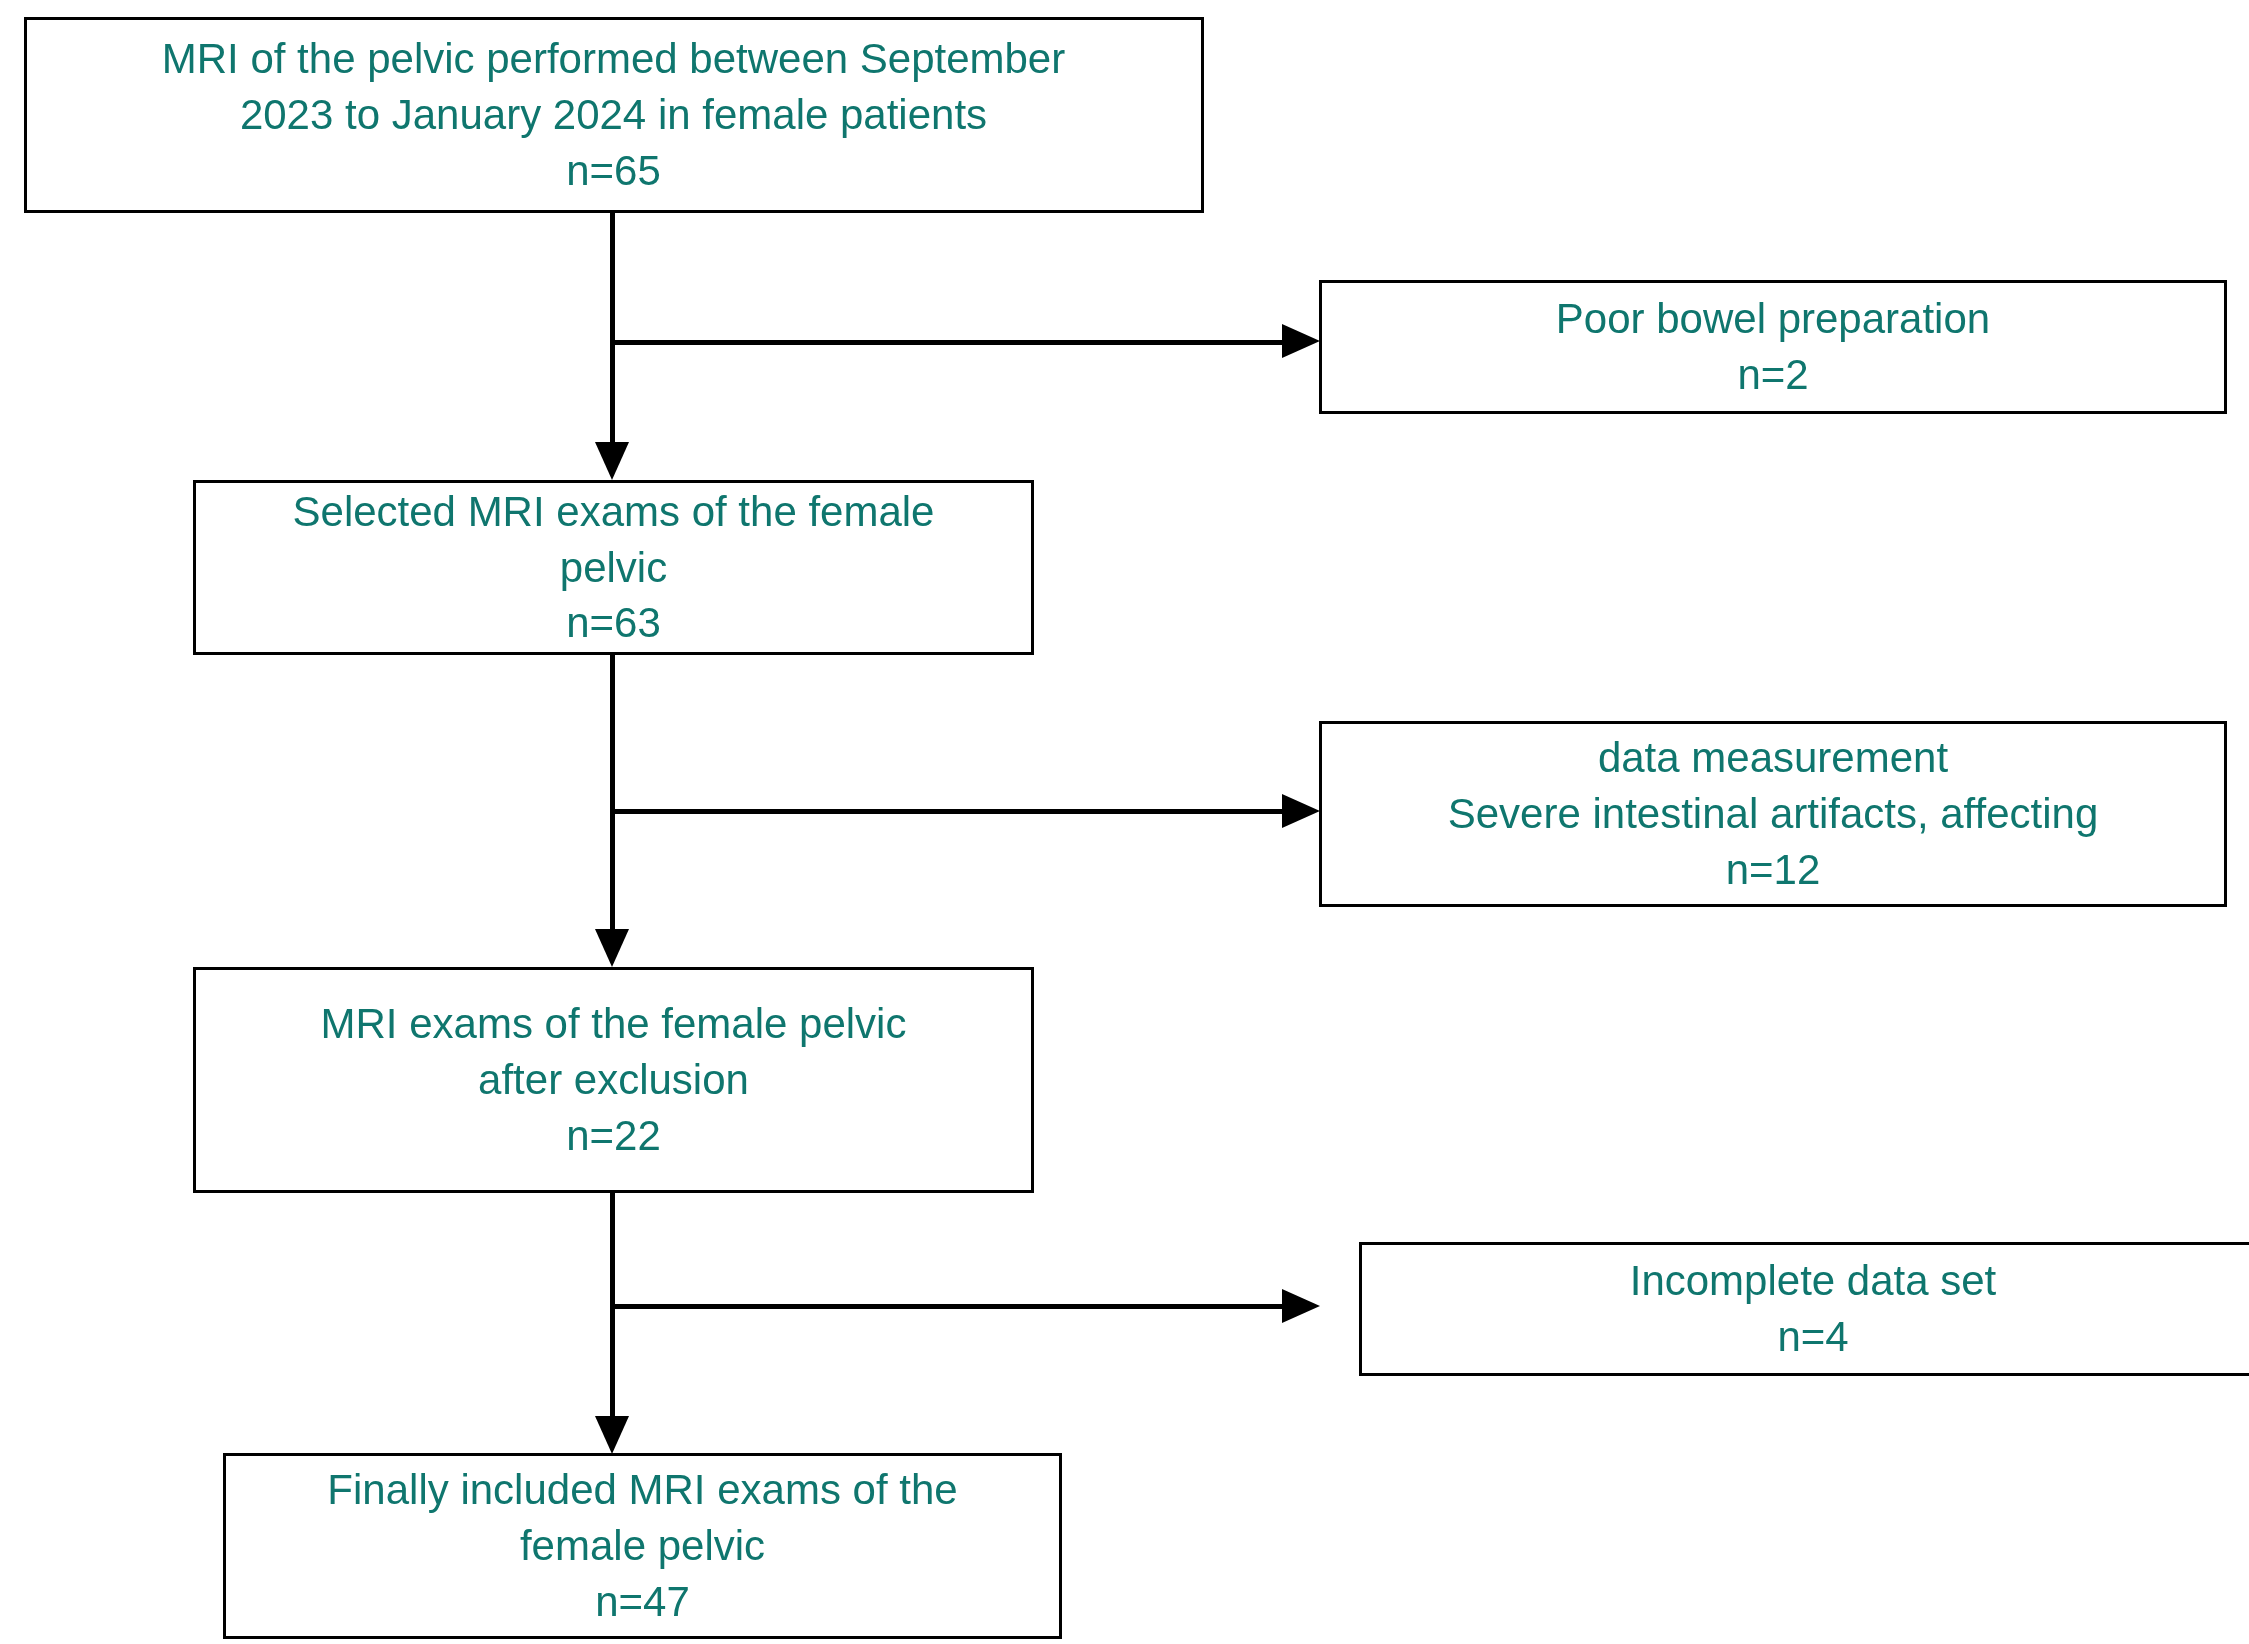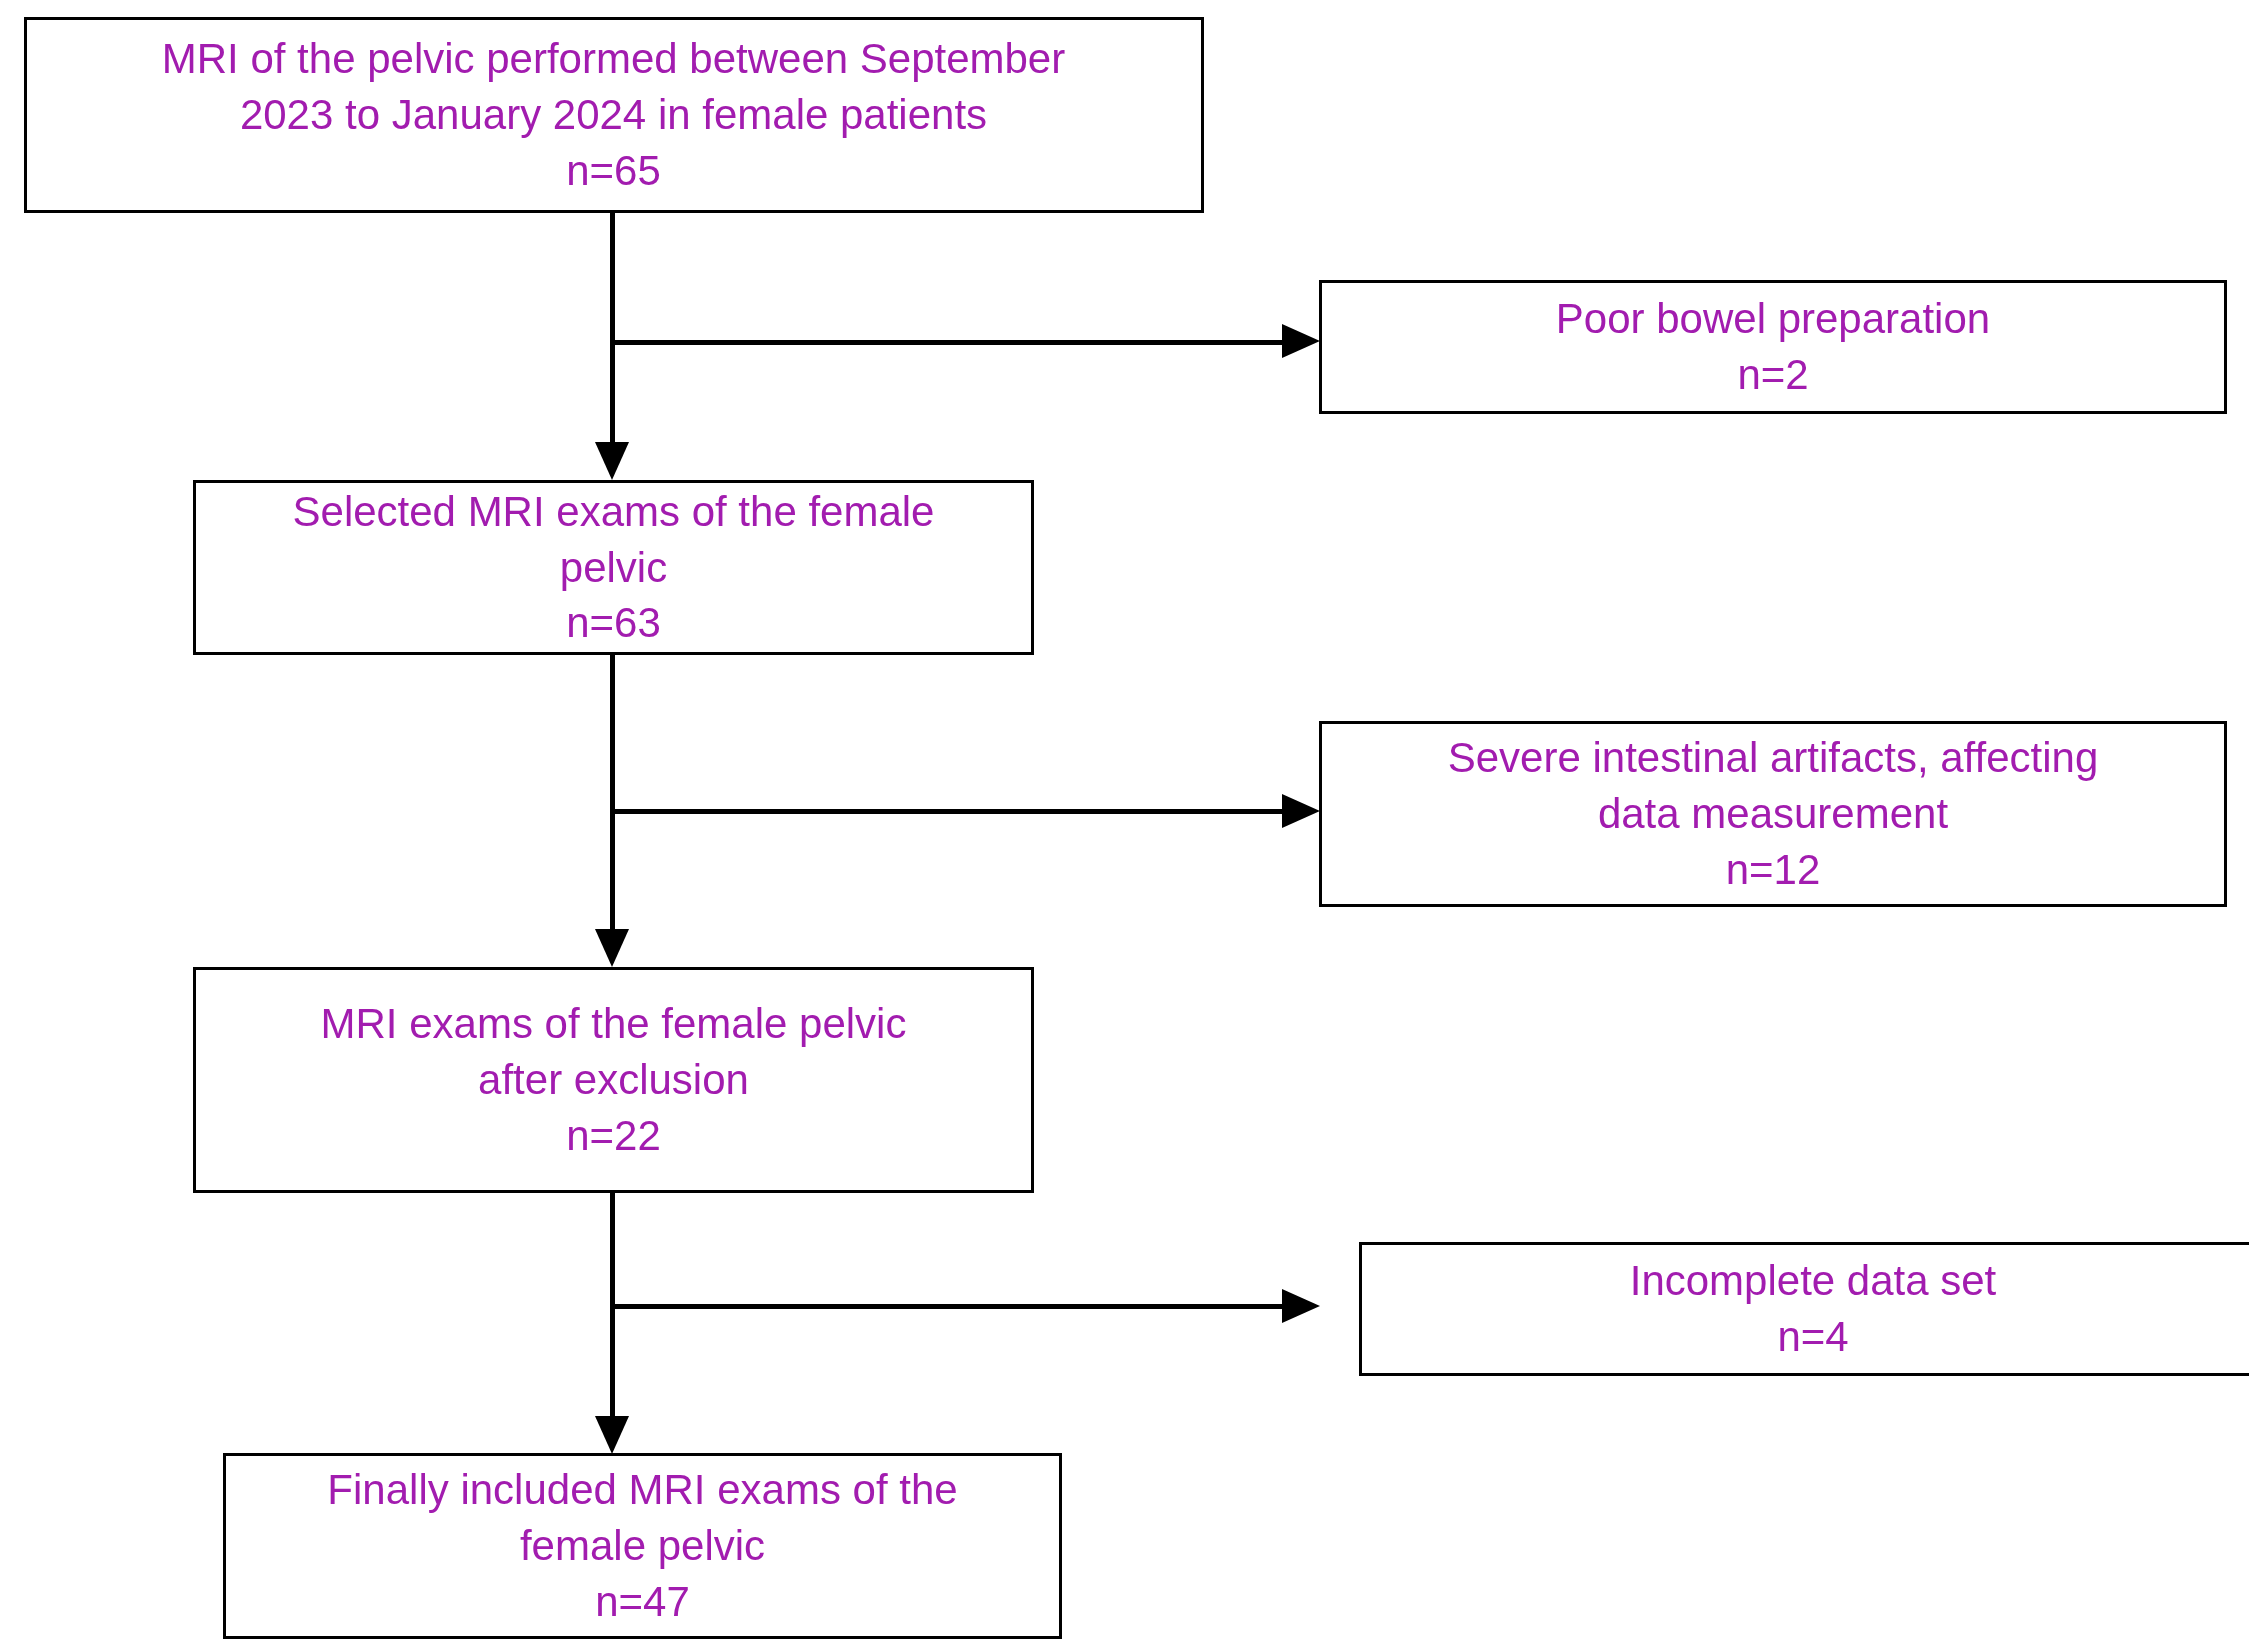--- a/index.html
+++ b/index.html
@@ -19,21 +19,21 @@
   .node {
     position: absolute;
     box-sizing: border-box;
     border: 3.4px solid #000000;
     background: #ffffff;
     display: flex;
     flex-direction: column;
     align-items: center;
     justify-content: center;
     text-align: center;
-    color: #a21caf;
+    color: #0f766e;
     font-size: 42px;
     line-height: 1.33;
     padding: 4px 9.4px;
   }
   .node .line {
     display: block;
     white-space: nowrap;
   }
   
   #node-enrolled   { left: 23.5px;   top: 17px;   width: 1180px; height: 196px; }
@@ -107,22 +107,22 @@
     <span class="line">n=2</span>
   </div>
 
   <div class="node" id="node-selected">
     <span class="line">Selected MRI exams of the female</span>
     <span class="line">pelvic</span>
     <span class="line">n=63</span>
   </div>
 
   <div class="node" id="node-excl-artifacts">
+    <span class="line">data measurement</span>
     <span class="line">Severe intestinal artifacts, affecting</span>
-    <span class="line">data measurement</span>
     <span class="line">n=12</span>
   </div>
 
   <div class="node" id="node-afterexcl">
     <span class="line">MRI exams of the female pelvic</span>
     <span class="line">after exclusion</span>
     <span class="line">n=22</span>
   </div>
 
   <div class="node" id="node-excl-data">

